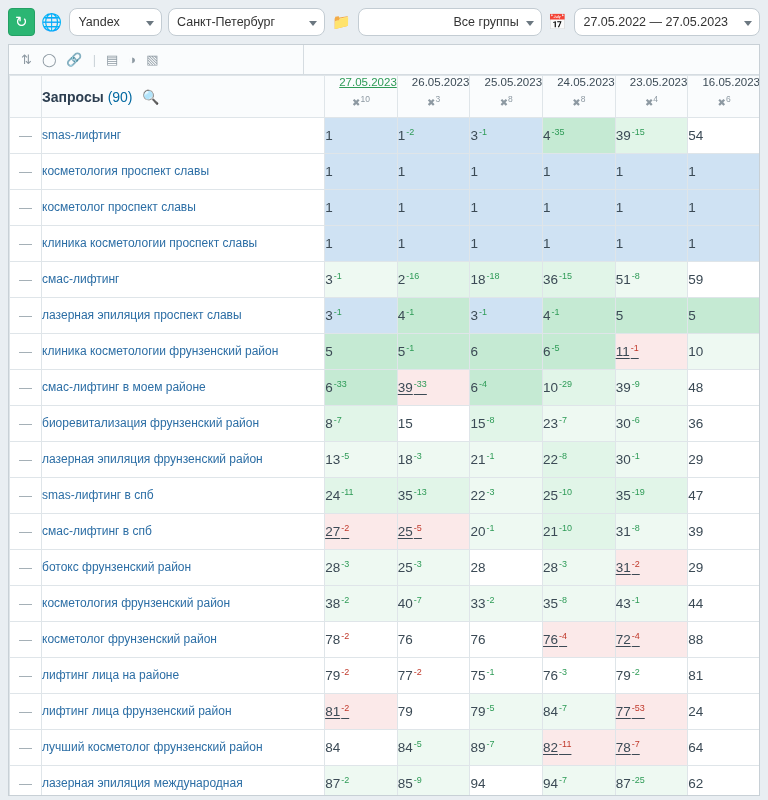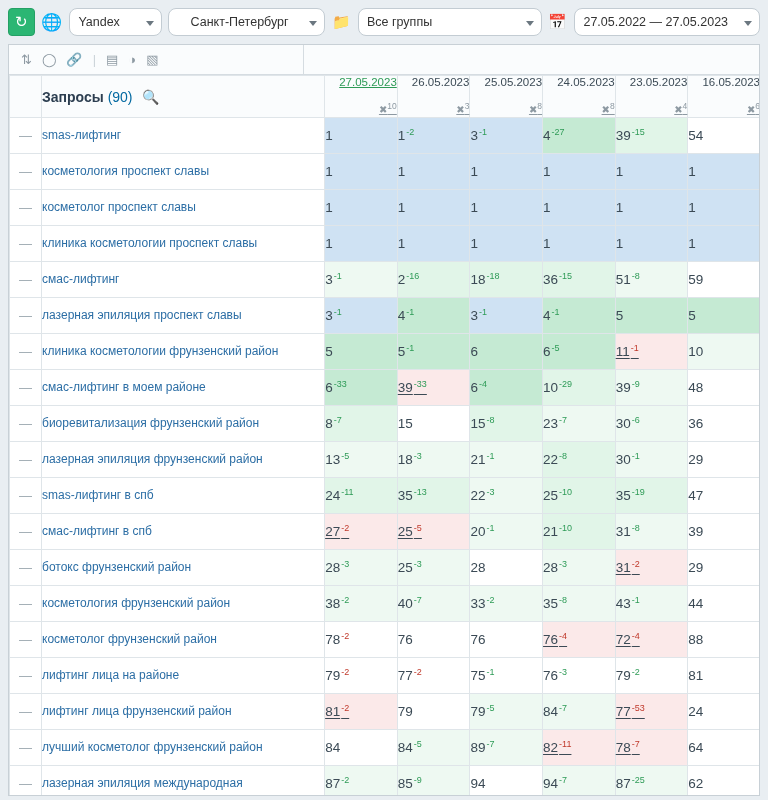--- a/index.html
+++ b/index.html
@@ -55,22 +55,22 @@
   }
   .select:after {
     content: "";
     position: absolute;
     right: 7px; top: 12px;
     border-left: 4px solid transparent;
     border-right: 4px solid transparent;
     border-top: 5px solid #6b7780;
   }
   .sel-engine { width: 96px; }
-  .sel-city   { width: 164px; justify-content: center; }
-  .sel-group  { width: 192px; }
+  .sel-city   { width: 164px; }
+  .sel-group  { width: 192px; justify-content: flex-end; }
   .sel-date   { width: 194px; }
   .icon-folder, .icon-cal {
     width: 22px; height: 24px;
     display: flex; align-items: center; justify-content: center;
     color: #8d99a2;
     font-size: 15px;
   }
 
   
   .panel {
@@ -142,25 +142,24 @@
   th.h-date .d {
     display: block;
     font-size: 11.5px;
     color: #3b4a55;
     text-align: right;
     white-space: nowrap;
   }
   th.h-date.active .d { color: #2e9b57; text-decoration: underline; }
   th.h-date .sub {
     display: block;
-    text-align: right;
+    text-align: center;
     font-size: 9.5px;
     color: #8d99a2;
-    margin-top: 13px;
-    text-decoration: underline;
+    margin-top: 6px;
   }
   th.h-date .sub .cross { font-size: 10px; }
   th.h-date .sub sup { font-size: 8.5px; }
 
   td.handle {
     text-align: center;
     color: #9aa6ae;
     background: #fff;
     font-size: 13px;
     cursor: move;
@@ -275,21 +274,21 @@
         </th>
       </tr>
     </thead>
     <tbody>
         <tr>
           <td class="handle">—</td>
           <td class="kw">smas-лифтинг</td>
           <td class="val bg-blue"><span class="num">1</span></td>
           <td class="val bg-blue"><span class="num">1</span><sup class="up">-2</sup></td>
           <td class="val bg-blue"><span class="num">3</span><sup class="up">-1</sup></td>
-          <td class="val bg-green"><span class="num">4</span><sup class="up">-27</sup></td>
+          <td class="val bg-green"><span class="num">4</span><sup class="up">-35</sup></td>
           <td class="val bg-green-l"><span class="num">39</span><sup class="up">-15</sup></td>
           <td class="val bg-none"><span class="num">54</span></td>
         </tr>
         <tr>
           <td class="handle">—</td>
           <td class="kw">косметология проспект славы</td>
           <td class="val bg-blue"><span class="num">1</span></td>
           <td class="val bg-blue"><span class="num">1</span></td>
           <td class="val bg-blue"><span class="num">1</span></td>
           <td class="val bg-blue"><span class="num">1</span></td>

